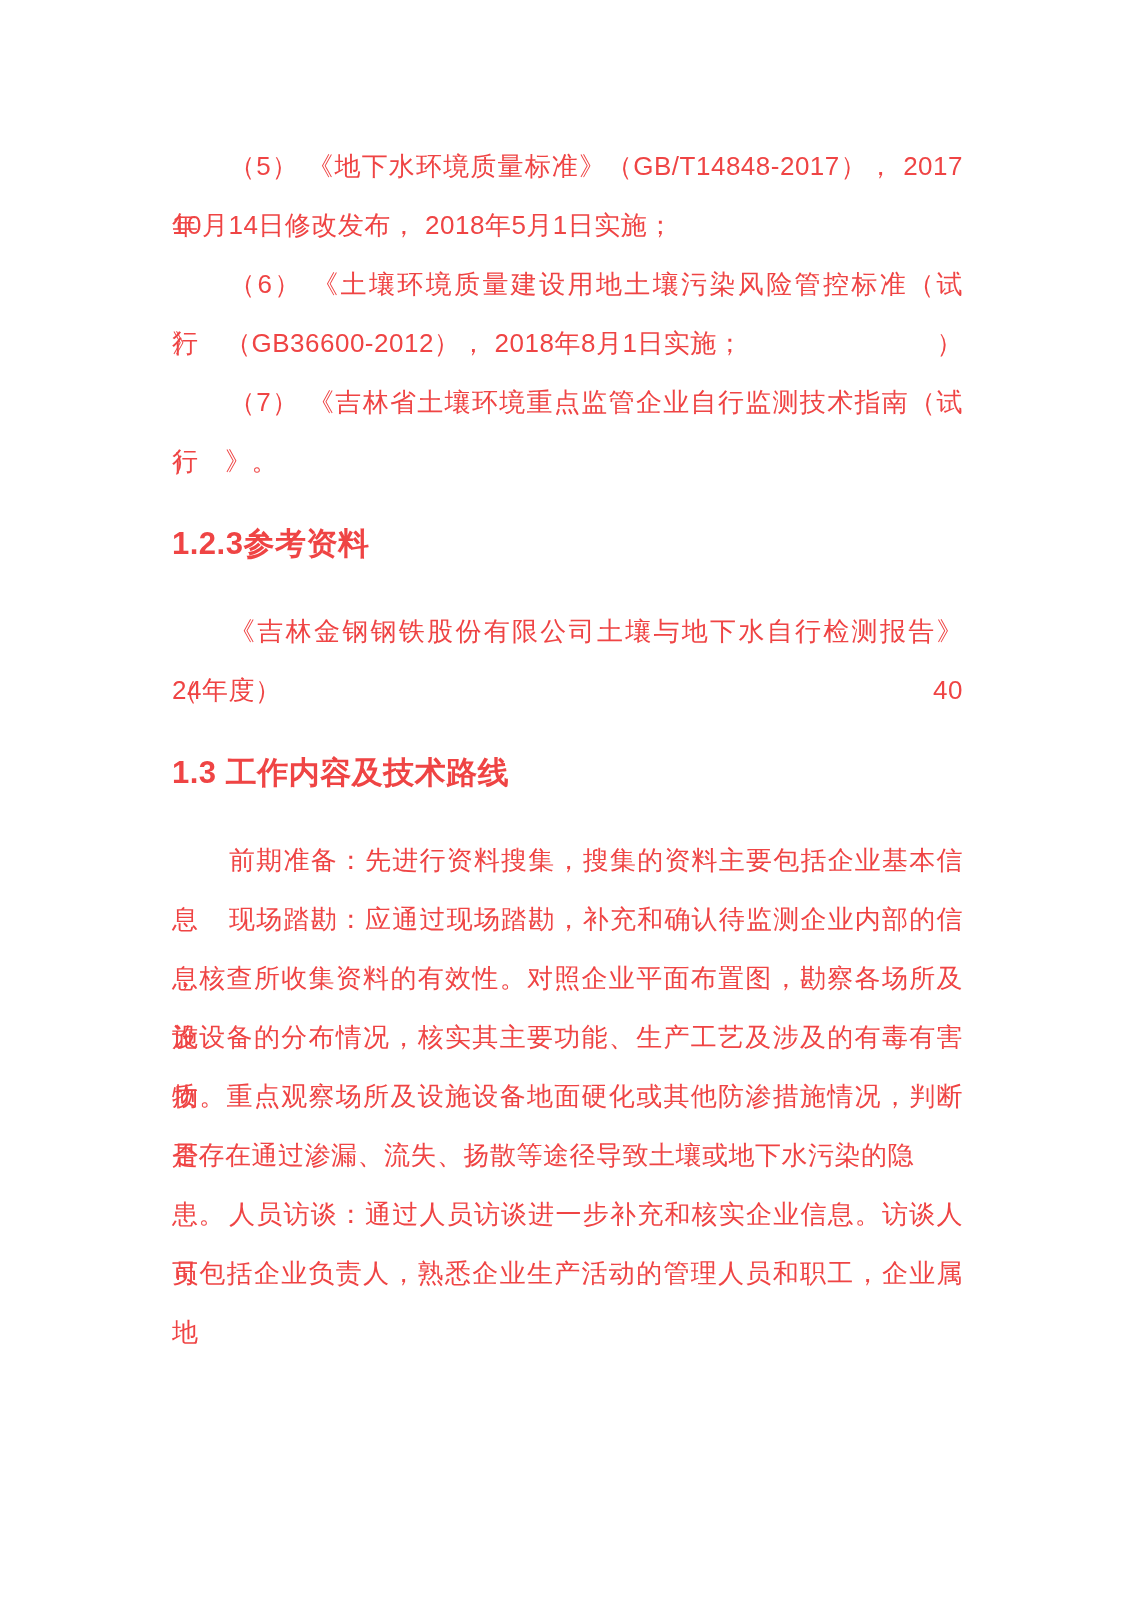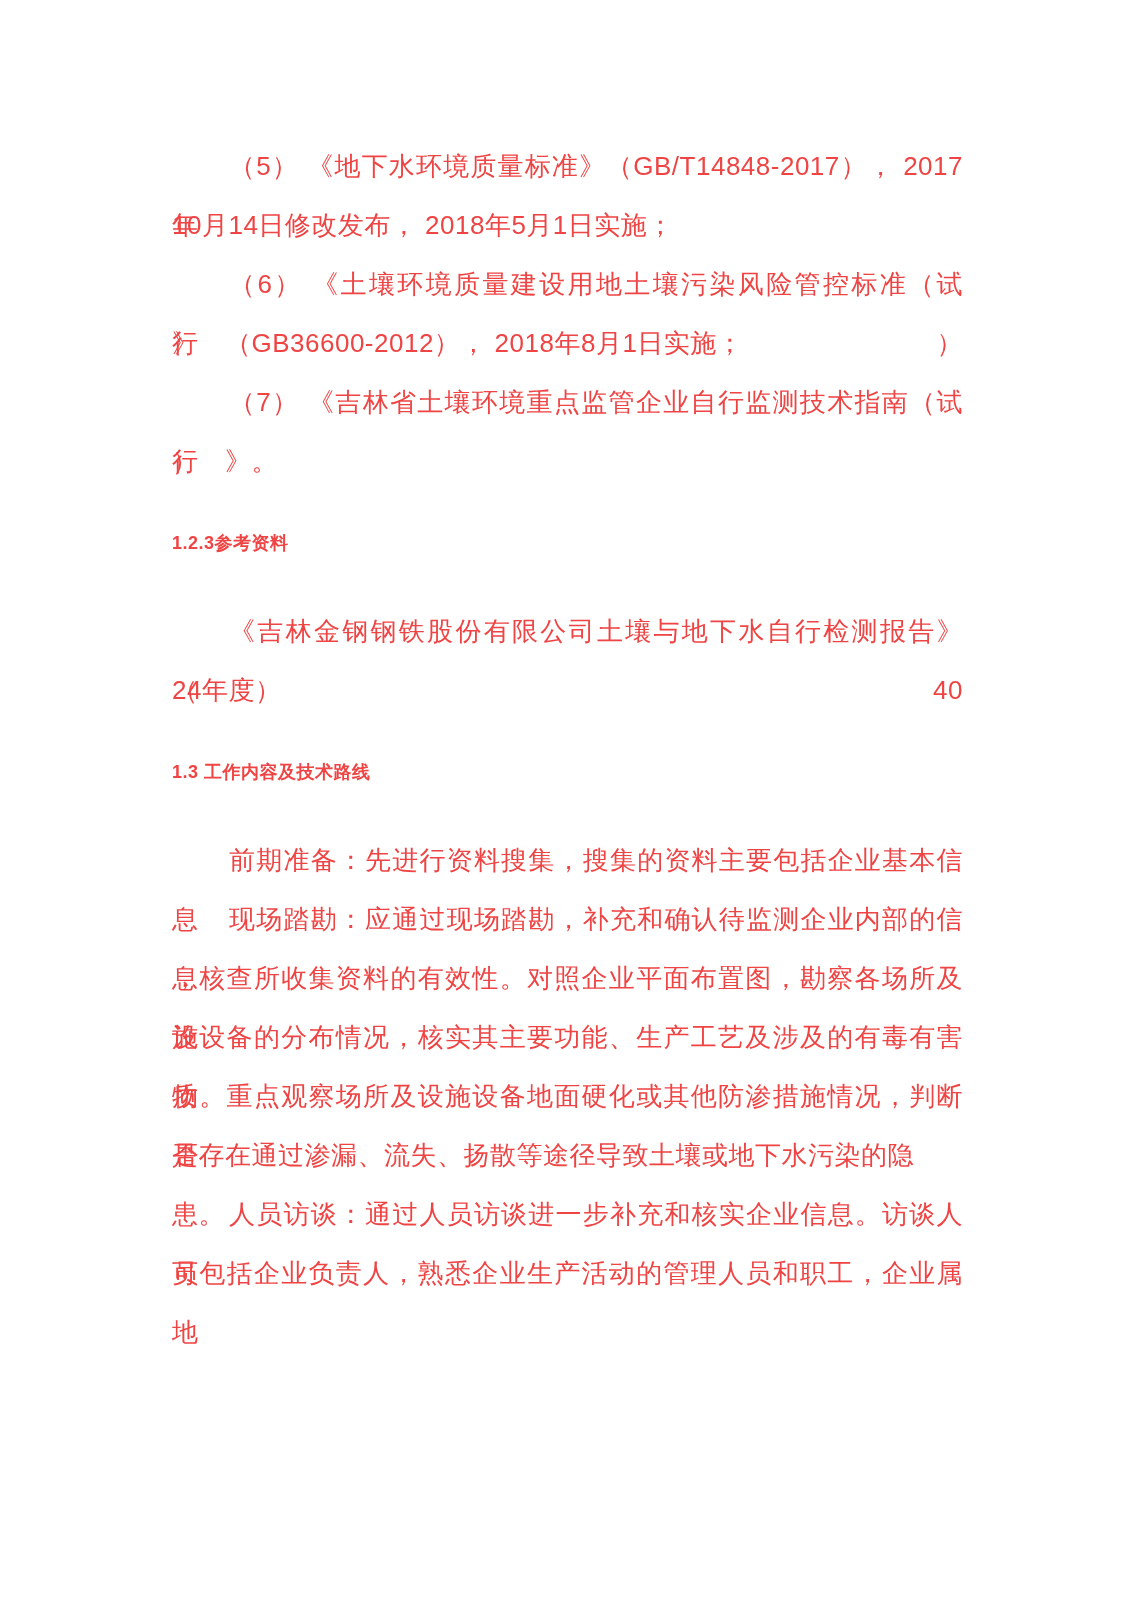--- a/index.html
+++ b/index.html
@@ -29,21 +29,21 @@
     letter-spacing: 0.5px;
   }
   .line.justify {
     text-align: justify;
     text-align-last: justify;
   }
   .line.indent {
     text-indent: 57px;
   }
   .heading {
-    font-size: 18px;
+    font-size: 31px;
     font-weight: bold;
     line-height: 59px;
     height: 59px;
     margin-top: 23px;
     margin-bottom: 29px;
     letter-spacing: 0.5px;
   }
   .footer {
     position: absolute;
     top: 1480px;

